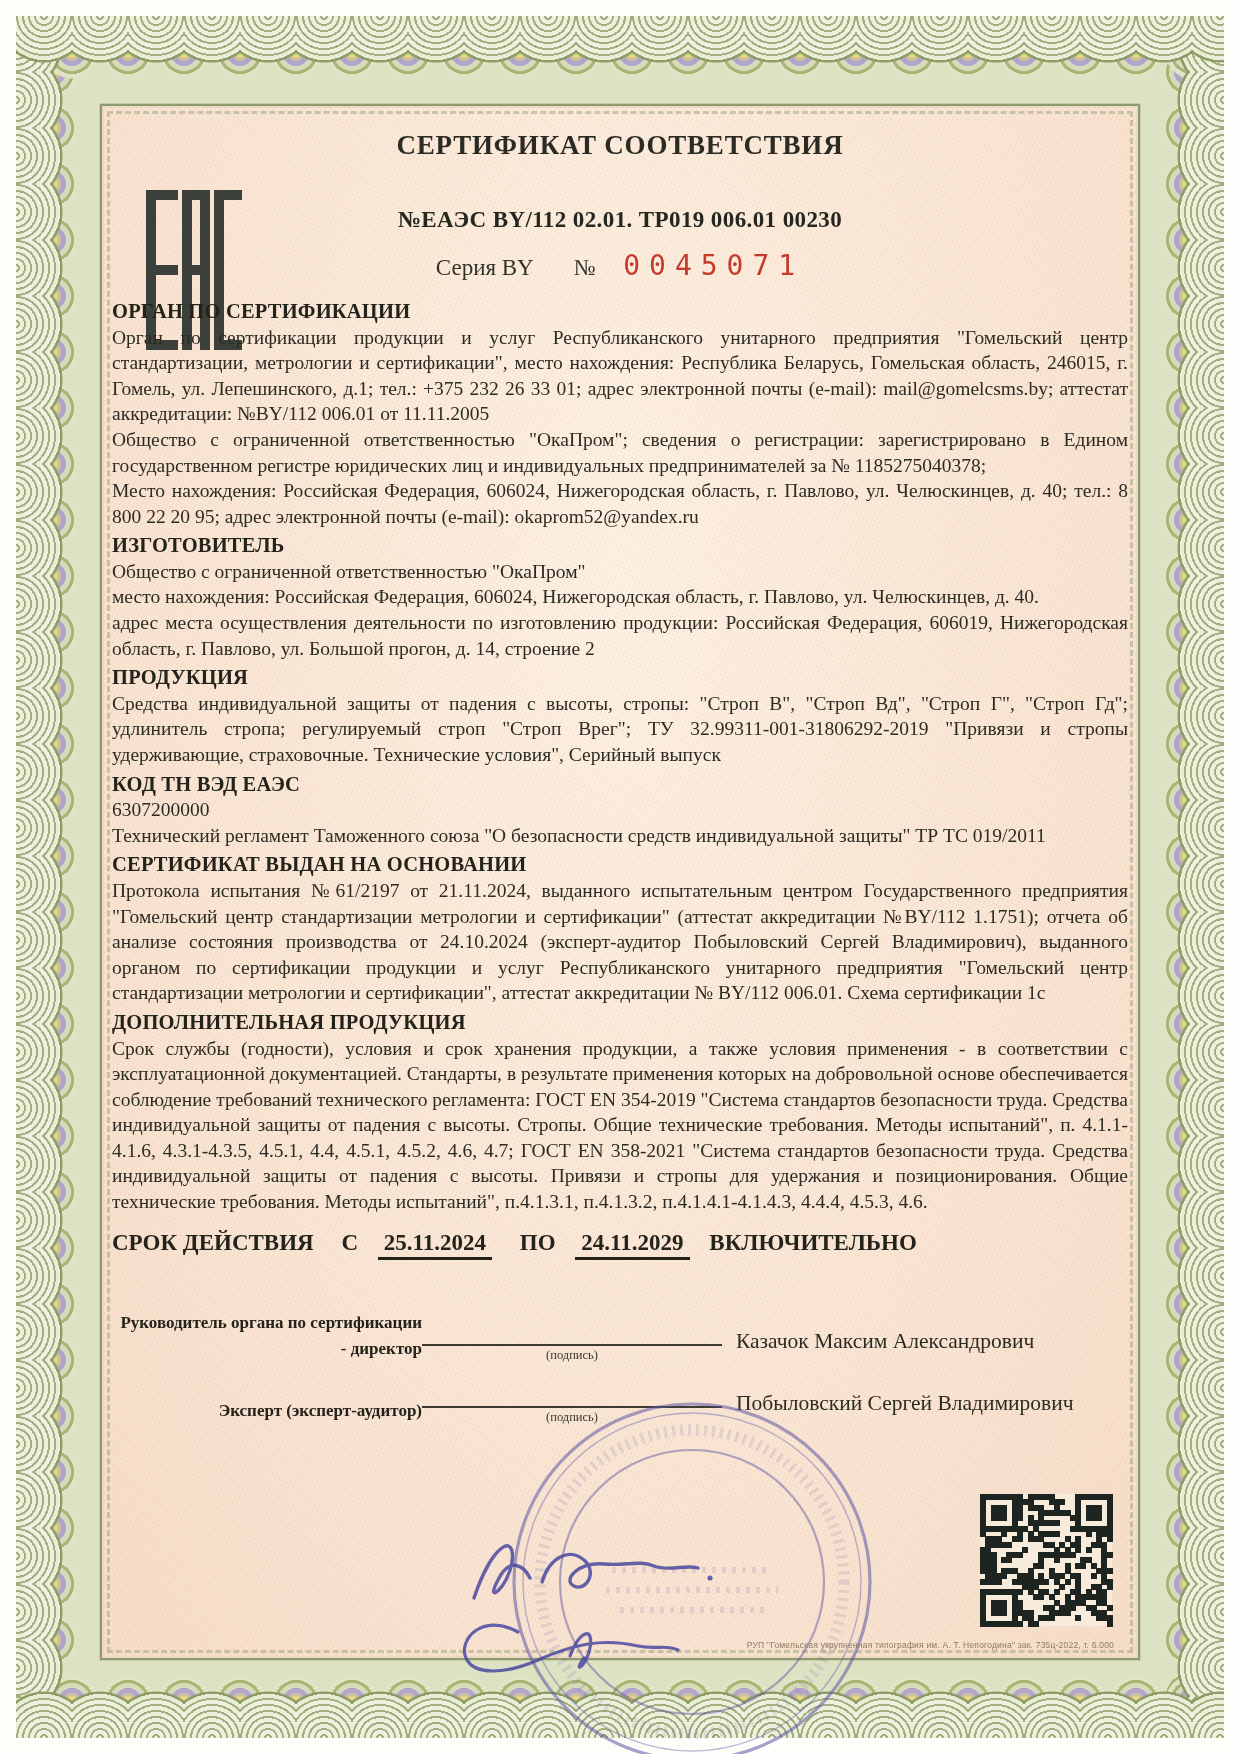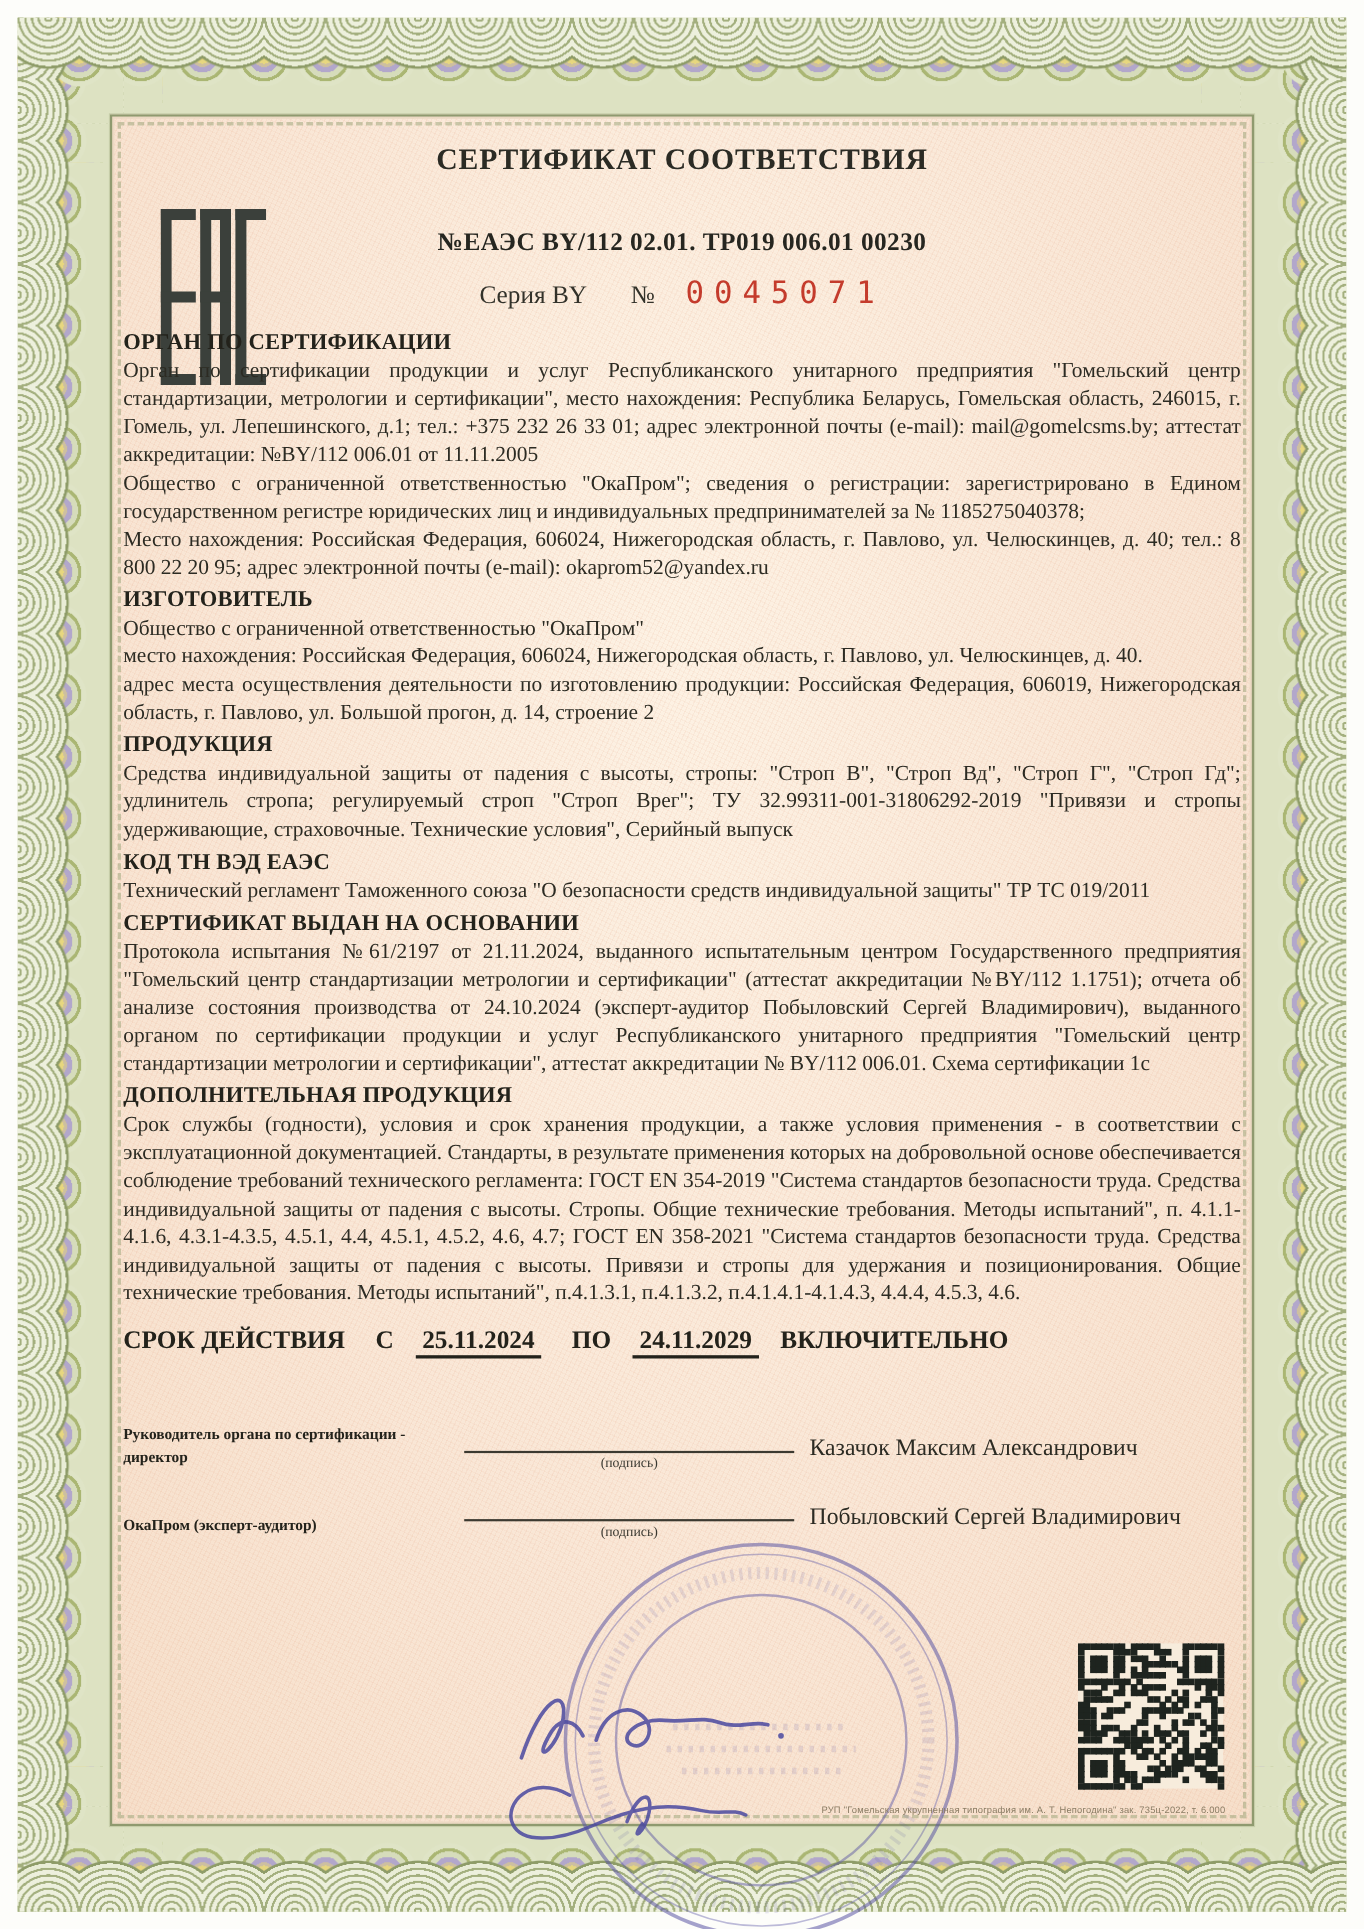--- a/index.html
+++ b/index.html
@@ -89,21 +89,21 @@
   .validity{margin-top:16px;font-weight:bold;font-size:23px;color:#23221b;white-space:nowrap;}
   .validity span{display:inline-block;}
   .validity .gap-s{margin-left:14px;}
   .validity .gap-m{margin-left:22px;}
   .validity .date-underline{border-bottom:3px solid #23221b;padding:0 6px 1px 6px;}
   
   .sign-area{margin-top:20px;position:relative;}
   .sign-row{display:grid;grid-template-columns:310px 300px 1fr;align-items:end;}
   .sign-row.first{min-height:88px;}
   .sign-row.second{min-height:56px;margin-top:6px;}
-  .role{font-weight:bold;font-size:14px;line-height:1.55;color:#23221b;padding-bottom:6px;}
+  .role{font-weight:bold;font-size:17px;line-height:1.55;color:#23221b;padding-bottom:6px;text-align:right;}
   .sigline{position:relative;padding-bottom:22px;}
   .sigline .line{border-bottom:2px solid #3c3a31;height:0;}
   .sigline .caption{position:absolute;left:0;right:0;top:calc(100% - 20px);text-align:center;font-size:12.5px;color:#3a3931;}
   .name{font-size:21.5px;color:#2c2b23;padding:0 0 14px 14px;}
   
   .stamp{position:absolute;left:400px;top:1286px;width:380px;height:380px;pointer-events:none;}
   .sig-svg{position:absolute;pointer-events:none;}
   .sig-1{left:356px;top:1420px;width:290px;height:95px;}
   .sig-2{left:350px;top:1506px;width:270px;height:85px;}
   .qr{position:absolute;right:26px;top:1388px;width:132px;height:132px;background:#f7ecdc;}
@@ -169,20 +169,21 @@
         <div class="sec-p">адрес места осуществления деятельности по изготовлению продукции: Российская Федерация, 606019, Нижегородская область, г. Павлово, ул. Большой прогон, д. 14, строение 2</div>
       </div>
 
       <div>
         <div class="sec-heading">ПРОДУКЦИЯ</div>
         <div class="sec-p">Средства индивидуальной защиты от падения с высоты, стропы: "Строп В", "Строп Вд", "Строп Г", "Строп Гд"; удлинитель стропа; регулируемый строп "Строп Врег"; ТУ 32.99311-001-31806292-2019 "Привязи и стропы удерживающие, страховочные. Технические условия", Серийный выпуск</div>
       </div>
 
       <div>
         <div class="sec-heading">КОД ТН ВЭД ЕАЭС</div>
+        <div class="sec-p">6307200000</div>
       </div>
 
       <div>
         <div class="sec-p">Технический регламент Таможенного союза "О безопасности средств индивидуальной защиты" ТР ТС 019/2011</div>
       </div>
 
       <div>
         <div class="sec-heading">СЕРТИФИКАТ ВЫДАН НА ОСНОВАНИИ</div>
         <div class="sec-p">Протокола испытания №61/2197 от 21.11.2024, выданного испытательным центром Государственного предприятия "Гомельский центр стандартизации метрологии и сертификации" (аттестат аккредитации №BY/112 1.1751); отчета об анализе состояния производства от 24.10.2024 (эксперт-аудитор Побыловский Сергей Владимирович), выданного органом по сертификации продукции и услуг Республиканского унитарного предприятия "Гомельский центр стандартизации метрологии и сертификации", аттестат аккредитации № BY/112 006.01. Схема сертификации 1с</div>
       </div>
@@ -206,21 +207,21 @@
     <div class="sign-area">
       <div class="sign-row first">
         <div class="role">Руководитель органа по сертификации - директор</div>
         <div class="sigline">
           <div class="line"></div>
           <div class="caption">(подпись)</div>
         </div>
         <div class="name">Казачок Максим Александрович</div>
       </div>
       <div class="sign-row second">
-        <div class="role">ОкаПром (эксперт-аудитор)</div>
+        <div class="role">Эксперт (эксперт-аудитор)</div>
         <div class="sigline">
           <div class="line"></div>
           <div class="caption">(подпись)</div>
         </div>
         <div class="name">Побыловский Сергей Владимирович</div>
       </div>
     </div>
 
   </div>
 

